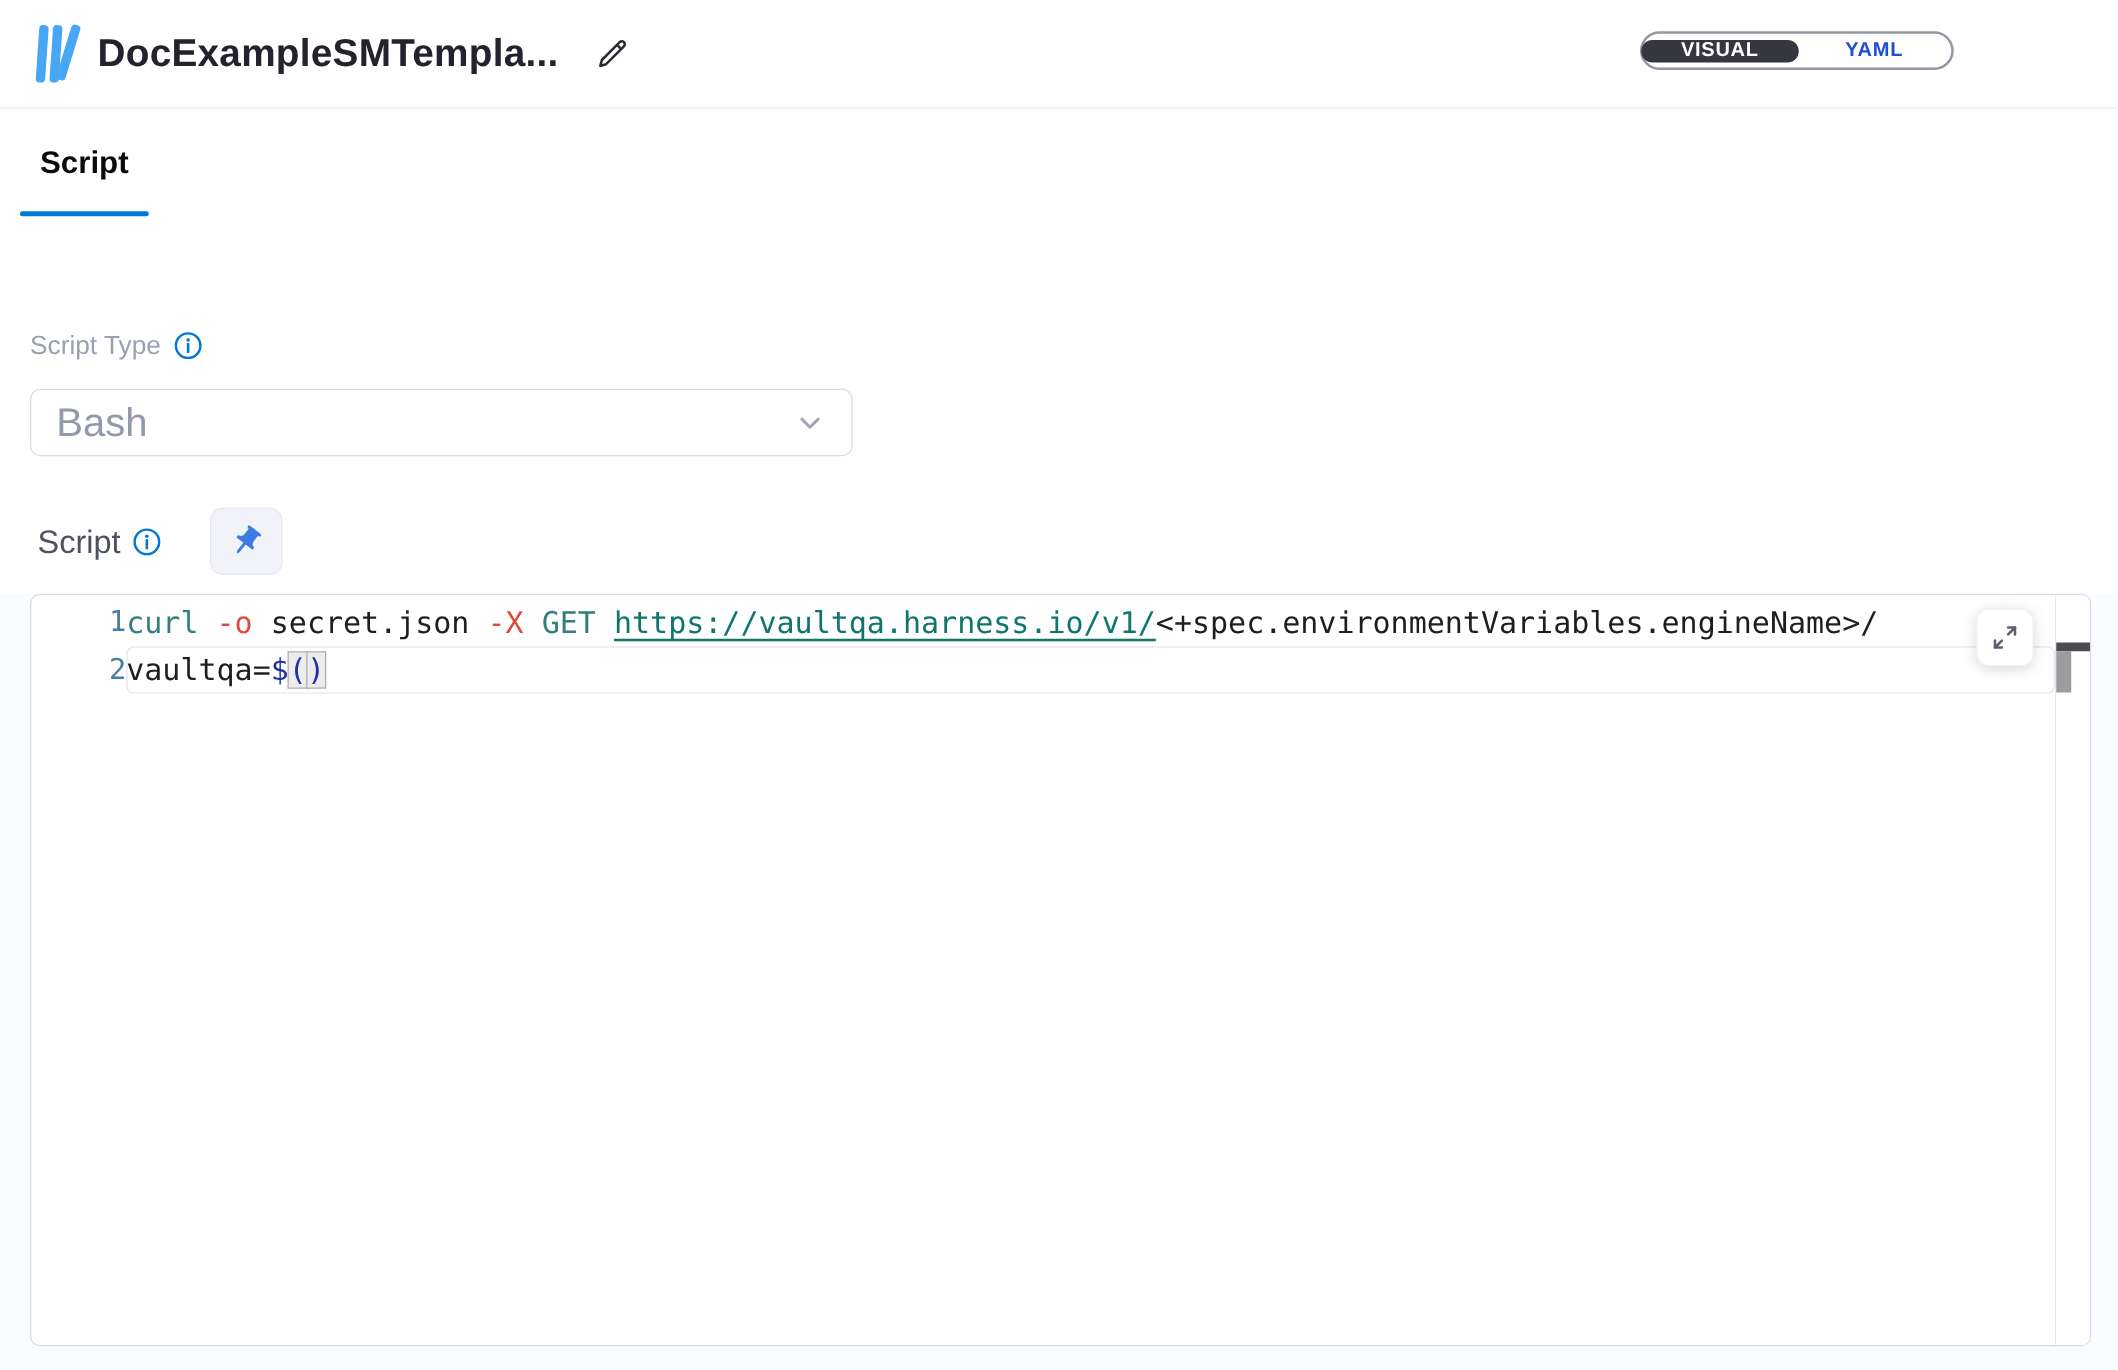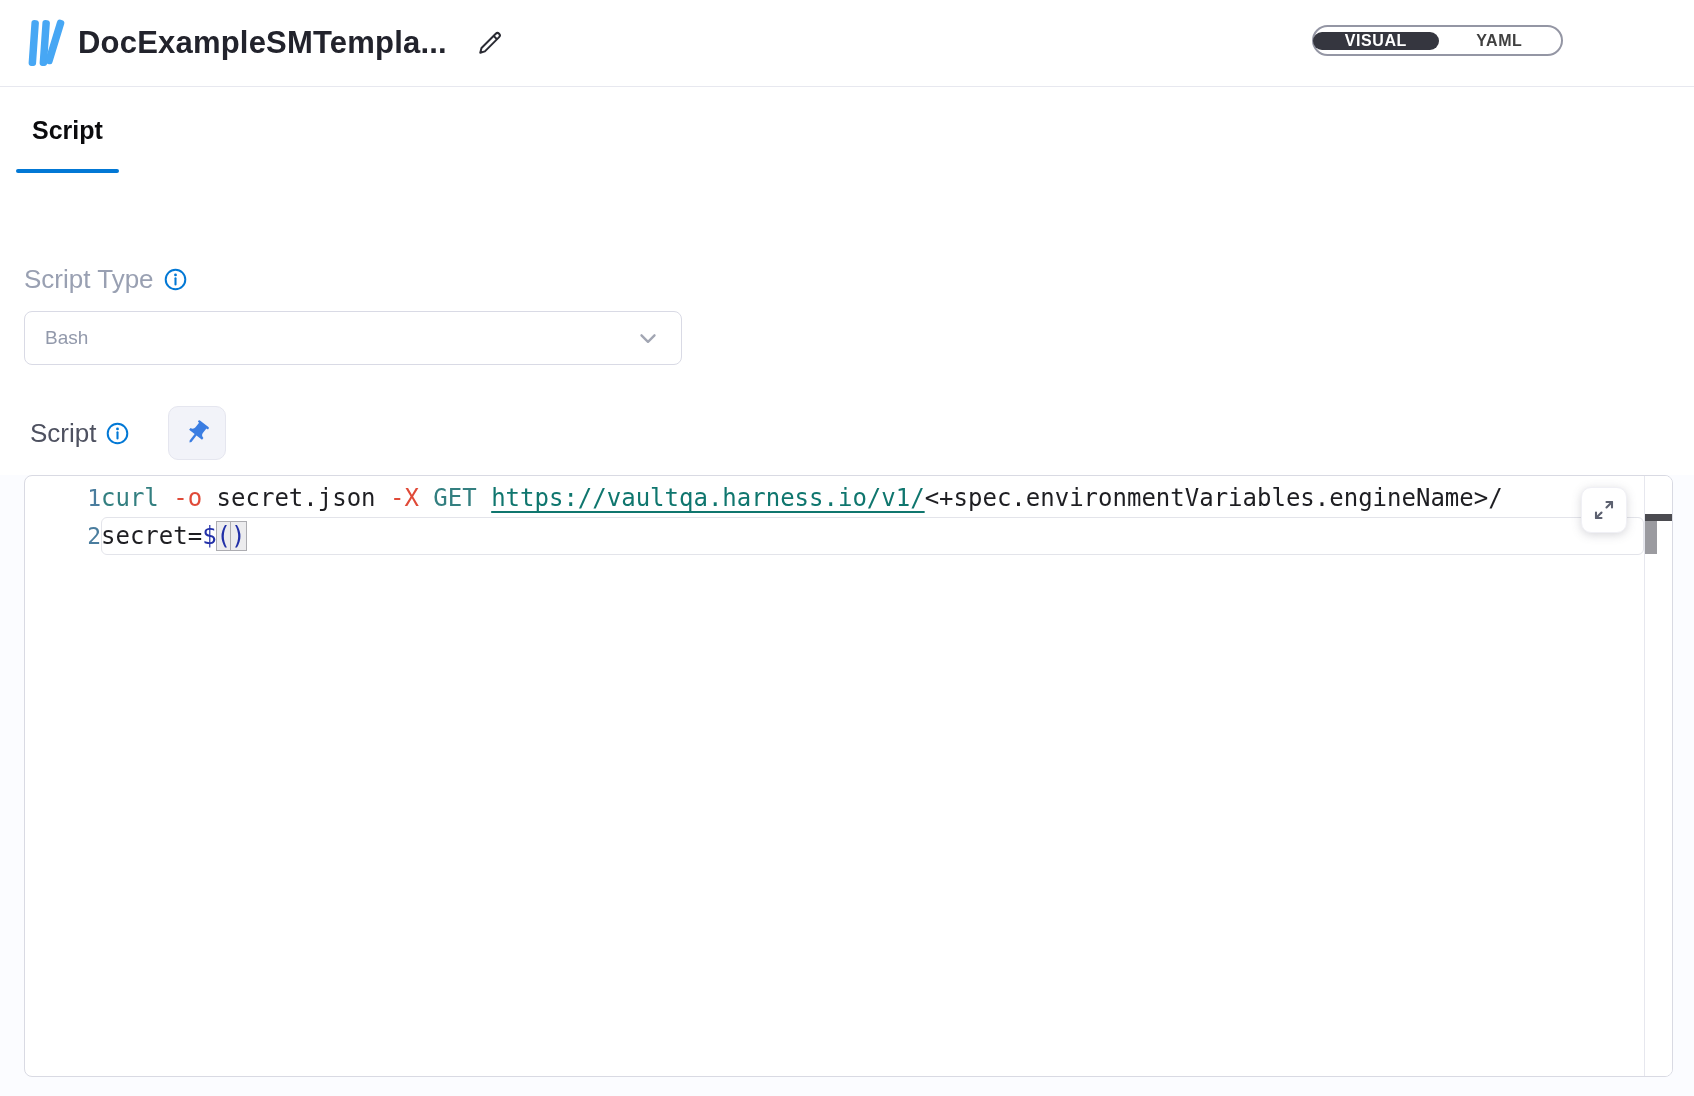--- a/index.html
+++ b/index.html
@@ -25,50 +25,50 @@
     border:2px solid #9496a4; border-radius:17px; background:#fff;
     display:flex; align-items:center;
   }
   .mode-seg {
     flex:1; display:flex; align-items:center; justify-content:center;
     font-size:16px; font-weight:bold; letter-spacing:.6px; cursor:pointer;
   }
   .mode-seg.selected {
     background:#35363f; color:#fff; border-radius:15px; margin:-1px; flex:1.02;
   }
-  .mode-seg.unselected { color:#404040; }
+  .mode-seg.unselected { color:#1d4ed8; }
   
   .top-white { position:absolute; top:87px; left:0; right:0; height:388px; background:#fff; }
   
   .tabs { position:absolute; top:87px; left:0; height:86px; display:flex; }
   .tab {
     position:relative; height:100%; display:flex; align-items:center;
     padding:0 16px; font-size:25px; color:#3a3b47; cursor:pointer;
   }
   .tab:first-child { margin-left:16px; }
   .tab + .tab { margin-left:36px; }
   .tab.active { font-weight:bold; color:#0b0b0d; }
   .tab.active::after {
     content:""; position:absolute; left:0; right:0; bottom:0; height:4px;
     background:#0278d5; border-radius:2px;
   }
   
   .field-label {
     position:absolute; display:flex; align-items:center; gap:9px;
-    font-size:26px; white-space:nowrap;
+    font-size:21px; white-space:nowrap;
   }
   .script-type-label { left:24px; top:264px; color:#99a0b2; }
   .script-label { left:30px; top:418px; color:#4e5160; font-size:26px; }
   .info-icon { width:25px; height:25px; display:block; cursor:pointer; }
   .select-box {
     position:absolute; left:24px; top:311px; width:658px; height:54px;
     background:#fff; border:1px solid #d9dae5; border-radius:8px;
     display:flex; align-items:center; padding:0 20px; cursor:pointer;
   }
-  .select-value { flex:1; font-size:19px; color:#9299ab; }
+  .select-value { flex:1; font-size:32px; color:#9299ab; }
   .chevron-icon { width:26px; height:26px; }
   .pin-btn {
     position:absolute; left:168px; top:406px; width:58px; height:54px;
     background:#f2f3f9; border:1px solid #e5e6ef; border-radius:10px;
     display:flex; align-items:center; justify-content:center; cursor:pointer;
   }
   
   .editor {
     position:absolute; left:24px; top:475px; width:1649px; height:602px;
     background:#fff; border:1px solid #d9dae3; border-radius:8px;
@@ -174,21 +174,21 @@
   </div>
 
   <div class="editor">
     <div class="code-lines">
         <div class="code-line">
           <div class="gutter-num">1</div>
           <div class="code-text"><span class="tok-teal">curl</span><span class="tok-plain"> </span><span class="tok-red">-o</span><span class="tok-plain"> secret.json </span><span class="tok-red">-X</span><span class="tok-plain"> </span><span class="tok-teal">GET</span><span class="tok-plain"> </span><span class="tok-link">https://vaultqa.harness.io/v1/</span><span class="tok-plain">&lt;+spec.environmentVariables.engineName&gt;/</span></div>
         </div>
         <div class="code-line active">
           <div class="gutter-num">2</div>
-          <div class="code-text"><span class="tok-plain">secret=</span><span class="tok-navy">$</span><span class="tok-navy tok-bracket">(</span><span class="tok-navy tok-bracket">)</span></div>
+          <div class="code-text"><span class="tok-plain">vaultqa=</span><span class="tok-navy">$</span><span class="tok-navy tok-bracket">(</span><span class="tok-navy tok-bracket">)</span></div>
         </div>
       </div>
 
     <div class="expand-btn">
       <svg width="24" height="24" viewBox="0 0 24 24" fill="none" stroke="#5d6170" stroke-width="2.1" stroke-linecap="round" stroke-linejoin="round">
         <path d="M14.5 4H20v5.5"></path>
           <path d="M20 4l-5.5 5.5"></path>
         <path d="M9.5 20H4v-5.5"></path>
           <path d="M4 20l5.5-5.5"></path>
       </svg>

